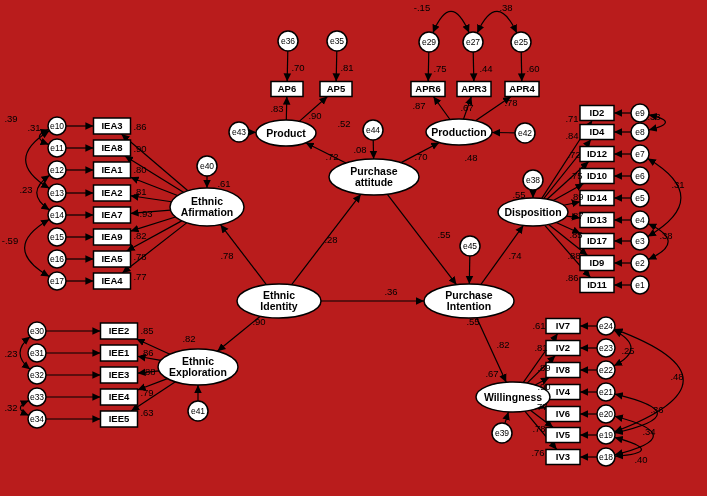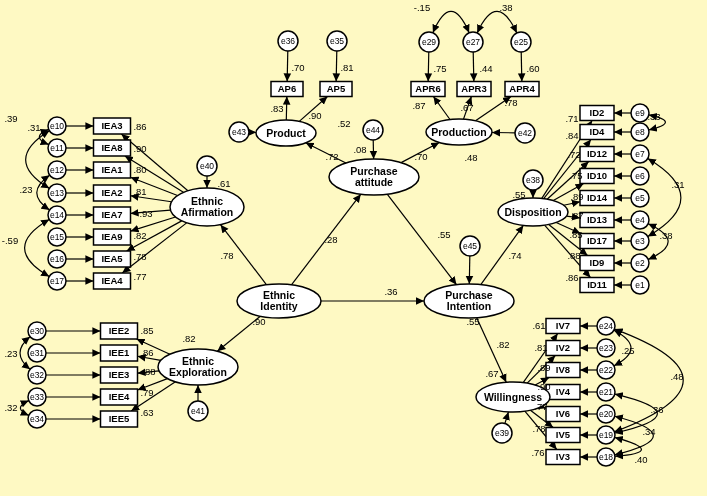--- a/index.html
+++ b/index.html
@@ -1,16 +1,16 @@
 <!DOCTYPE html>
 <html><head>
 <meta charset="utf-8">
 <style>
   html, body { margin: 0; padding: 0; background: #ffffff; }
-  main { width: 707px; height: 496px; overflow: hidden; background: #fef9c3; }
+  main { width: 707px; height: 496px; overflow: hidden; background: #b91c1c; }
   svg { display: block; }
   .shape { fill: #ffffff; stroke: #000000; stroke-width: 1.5; }
   .edge  { stroke: #000000; stroke-width: 1.2; fill: none; }
   text { font-family: "Liberation Sans", sans-serif; fill: #000000; }
   .latent-label { font-size: 10.5px; font-weight: bold; text-anchor: middle; }
   .ind-label    { font-size: 9.5px;  font-weight: bold; text-anchor: middle; }
   .err-label    { font-size: 8.5px;  text-anchor: middle; }
   .coef         { font-size: 9.5px;  text-anchor: middle; }
   .arrowhead { fill: #000000; }
 </style>

